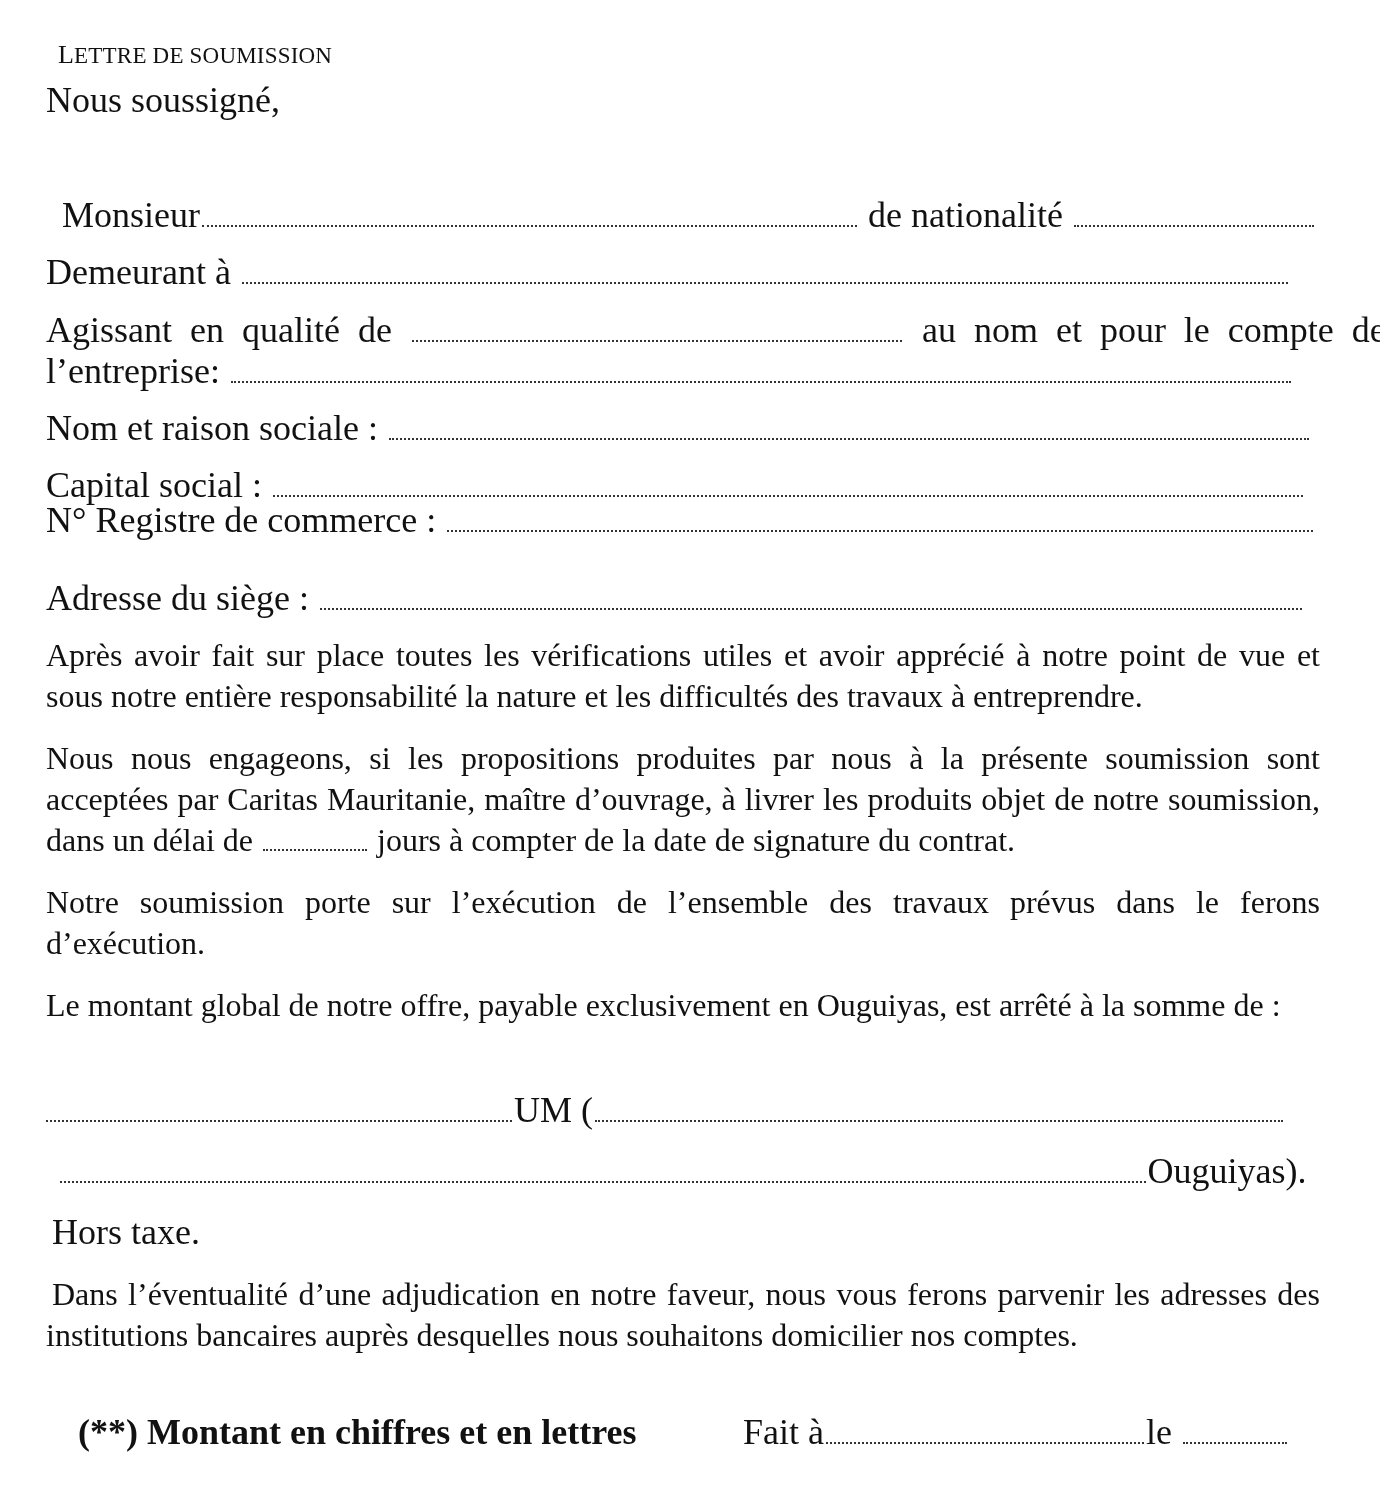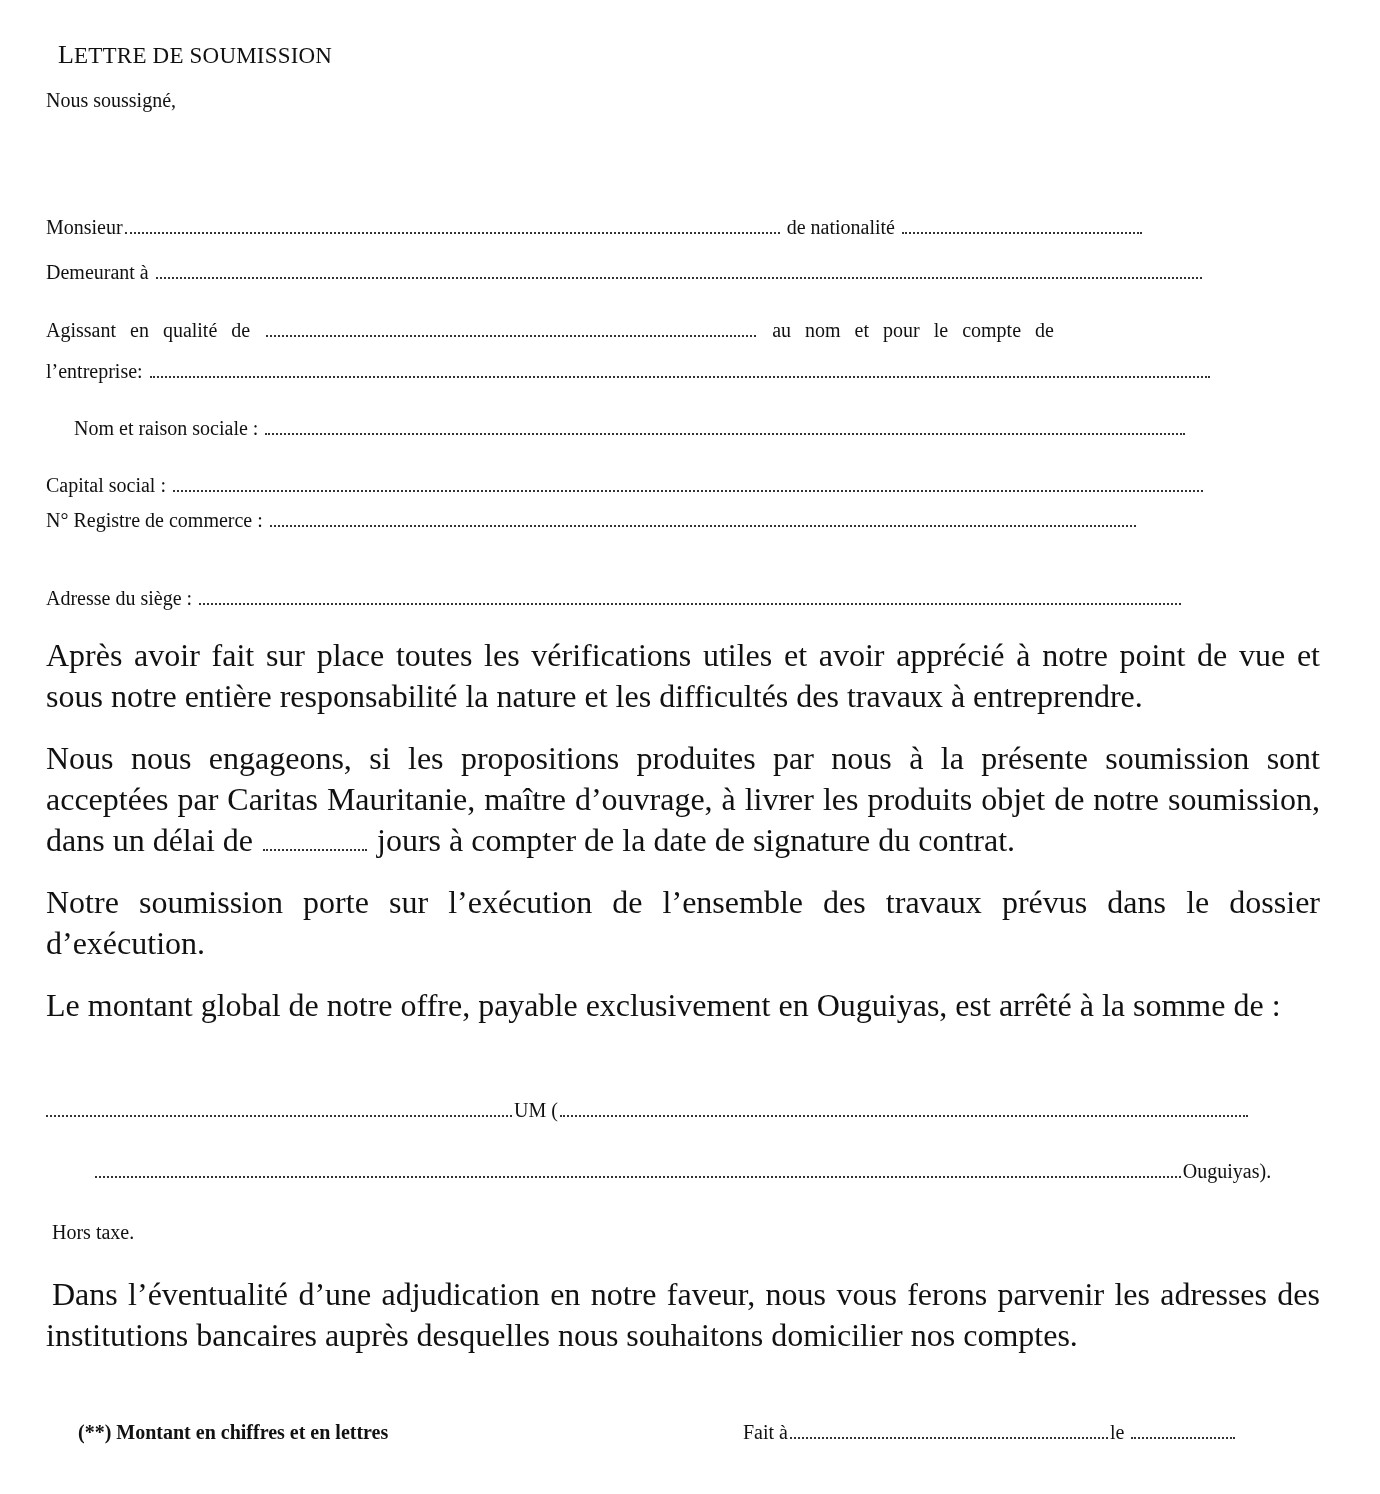--- a/index.html
+++ b/index.html
@@ -11,21 +11,21 @@
   .page { position: absolute; left: 46px; top: 0; width: 1274px; }
   .title {
     position: absolute; left: 12px; top: 40px;
     font-family: "Liberation Serif", serif; font-weight: normal;
     font-size: 23px; letter-spacing: 0.2px;
   }
   .title .big { font-size: 26px; }
   .line {
     position: absolute; left: 0; width: 1274px;
     font-family: "Liberation Serif", serif;
-    font-size: 20px; line-height: 41px; white-space: nowrap;
+    font-size: 36px; line-height: 41px; white-space: nowrap;
   }
   .dots {
     display: inline-block; vertical-align: baseline;
     border-bottom: 2px dotted #333; height: 6px; margin: 0 2px;
   }
   .para {
     position: absolute; left: 0; width: 1274px;
     font-family: "Liberation Serif", serif;
     font-size: 32px; line-height: 41px; text-align: justify;
   }
@@ -33,21 +33,21 @@
 </style>
 </head>
 <body>
 
 <div class="page">
 
   <div class="title"><span class="big">L</span><span>ETTRE DE SOUMISSION</span></div>
 
   <div class="line" style="top:80px;">Nous soussigné,</div>
 
-  <div class="line" style="top:207px;">
+  <div class="line" style="top:195px;margin-left:16px;">
     <span>Monsieur</span><span class="dots" style="width:655px;"></span>
     <span>de nationalité</span>
     <span class="dots" style="width:240px;"></span>
   </div>
 
   <div class="line" style="top:252px;">
     <span>Demeurant à</span>
     <span class="dots" style="width:1046px;"></span>
   </div>
 
@@ -55,21 +55,21 @@
     <span>Agissant en qualité de</span>
     <span class="dots" style="width:490px;"></span>
     <span>au nom et pour le compte de</span>
   </div>
 
   <div class="line" style="top:351px;">
     <span>l’entreprise:</span>
     <span class="dots" style="width:1060px;"></span>
   </div>
 
-  <div class="line" style="top:408px;margin-left:28px;">
+  <div class="line" style="top:408px;">
     <span>Nom et raison sociale :</span>
     <span class="dots" style="width:920px;"></span>
   </div>
 
   <div class="line" style="top:465px;">
     <span>Capital social :</span>
     <span class="dots" style="width:1030px;"></span>
   </div>
 
   <div class="line" style="top:500px;">
@@ -83,21 +83,21 @@
   </div>
 
   <div class="para" style="top:635px;">Après avoir fait sur place toutes les vérifications utiles et avoir apprécié à notre point de vue et sous notre entière responsabilité la nature et les difficultés des travaux à entreprendre.</div>
 
   <div class="para" style="top:738px;">
     <span>Nous nous engageons, si les propositions produites par nous à la présente soumission sont acceptées par Caritas Mauritanie, maître d’ouvrage, à livrer les produits objet de notre soumission, dans un délai de</span>
     <span class="dots" style="width:104px;"></span>
     <span>jours à compter de la date de signature du contrat.</span>
   </div>
 
-  <div class="para" style="top:882px;">Notre soumission porte sur l’exécution de l’ensemble des travaux prévus dans le dossier d’exécution.</div>
+  <div class="para" style="top:882px;">Notre soumission porte sur l’exécution de l’ensemble des travaux prévus dans le ferons d’exécution.</div>
 
   <div class="para" style="top:985px;">Le montant global de notre offre, payable exclusivement en Ouguiyas, est arrêté à la somme de :</div>
 
   <div class="line" style="top:1090px;">
     <span class="dots" style="width:466px; margin-left:0;"></span><span>UM (</span><span class="dots" style="width:688px;"></span>
   </div>
 
   <div class="line" style="top:1151px;text-align:center;">
     <span class="dots" style="width:1086px; margin-left:0;"></span><span>Ouguiyas).</span>
   </div>

